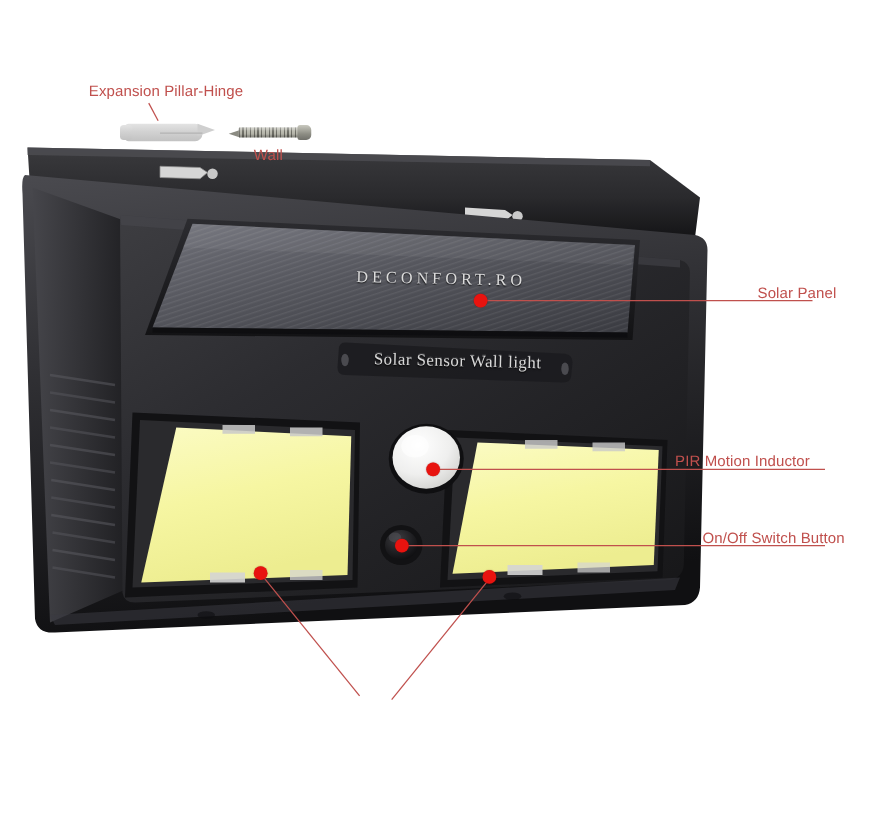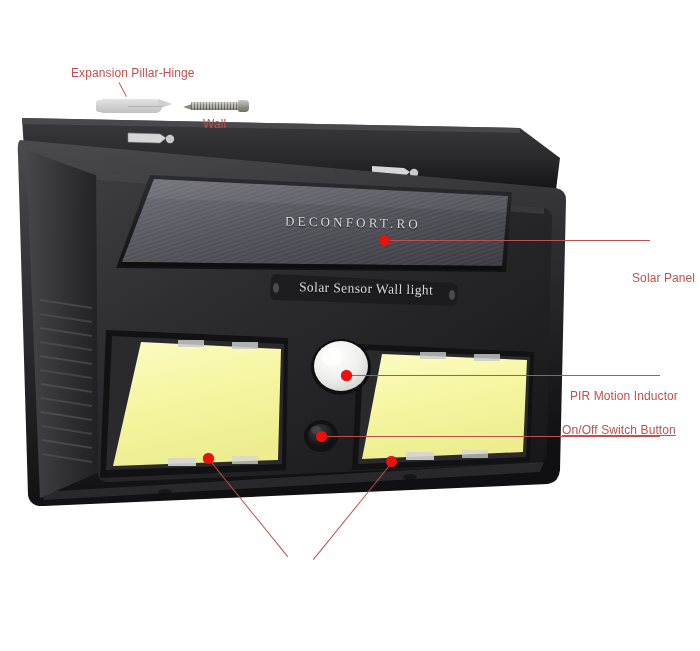--- a/index.html
+++ b/index.html
@@ -306,24 +306,24 @@
 
   <div class="lead" style="left:392px; top:462px; width:125px; transform:rotate(129deg);"></div>
   <div class="dot" style="left:386px; top:456px;"></div>
 
   <div class="lead" style="left:119px; top:82px; width:16px; transform:rotate(62deg);"></div>
 
   <div class="anno" style="left:71px; top:56px;margin-top:10px;">Expansion Pillar-Hinge</div>
 
   <div class="anno" style="left:203px; top:117px;">Wall</div>
 
-  <div class="anno" style="left:632px; top:227px;margin-top:44px;">Solar Panel</div>
-
-  <div class="anno" style="left:570px; top:362px;margin-top:27px;">PIR Motion Inductor</div>
-
-  <div class="anno" style="left:562px; top:423px;text-decoration:underline;">On/Off Switch Button</div>
+  <div class="anno" style="left:606px; top:227px;">Solar Panel</div>
+
+  <div class="anno" style="left:540px; top:362px;">PIR Motion Inductor</div>
+
+  <div class="anno" style="left:562px; top:423px;">On/Off Switch Button</div>
 
 
   <div class="panel-label" style="left:285px; top:215px; transform:rotate(1.2deg);">DECONFORT.RO</div>
 
   <div class="emboss-label" style="left:299px; top:281px; transform:rotate(1.4deg);">Solar Sensor Wall light</div>
 
 </div>
 
 </body></html>

